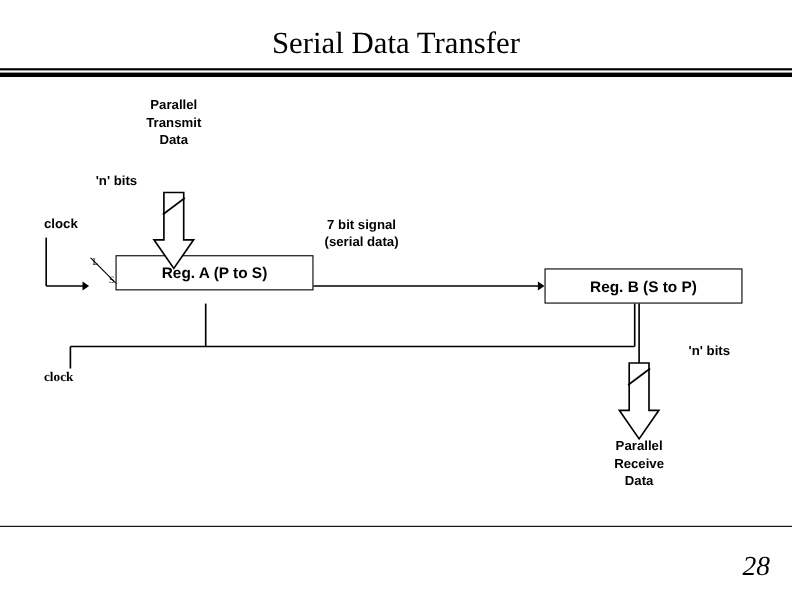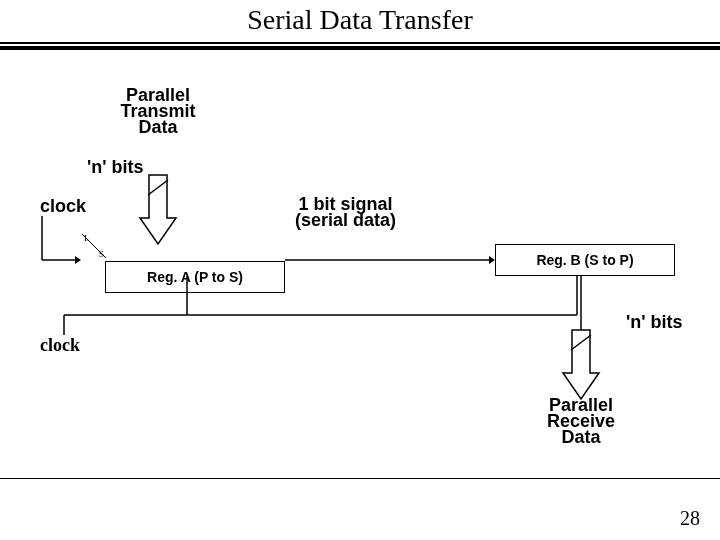--- a/index.html
+++ b/index.html
@@ -7,34 +7,34 @@
       padding: 0;
       width: 720px;
       height: 540px;
       font-family: "Times New Roman", serif;
       background: #fff;
       position: relative;
     }
     .title {
       text-align: center;
       font-size: 28px;
-      padding-top: 4px;
+      padding-top: 24px;
       padding-bottom: 6px;
     }
     .title-rule {
       border: 0;
       height: 1px;
       background: #000;
     }
     .rule1 { height: 2px; margin: 0; }
     .rule2 { height: 4px; margin-top: 2px; margin-bottom: 0; }
     .label {
       font-family: Arial, Helvetica, sans-serif;
       font-weight: bold;
-      font-size: 18px;
+      font-size: 12px;
       position: absolute;
       text-align: center;
       white-space: nowrap;
     }
     .regbox {
       position: absolute;
       border: 1px solid #000;
       background: #fff;
       font-family: Arial, Helvetica, sans-serif;
       font-weight: bold;
@@ -55,21 +55,22 @@
     .ls-box .diag {
       position: absolute;
       left: 0; top: 0; width: 24px; height: 24px;
     }
     .ls-box .L { position: absolute; top: -1px; left: 2px; }
     .ls-box .S { position: absolute; bottom: -1px; right: 2px; }
     .page-num {
       position: absolute;
       bottom: 10px;
       right: 20px;
-      font-size: 20px;
+      font-size: 25px;
+      font-style: italic;
     }
     svg.canvas {
       position: absolute;
       top: 0; left: 0;
       width: 720px;
       height: 540px;
       pointer-events: none;
     }
     .bottom-rule {
       position: absolute;
@@ -88,32 +89,32 @@
 <hr class="title-rule rule2">
 
 <div class="label" style="left:118px; top:87px; width:80px; white-space:pre; line-height:16px;">Parallel
 Transmit
 Data</div>
 
 <div class="label" style="left:87px; top:157px;">'n' bits</div>
 
 <div class="label" style="left:40px; top:196px;">clock</div>
 
-<div class="label" style="left:295px; top:196px; white-space:pre; line-height:16px;">1 bit signal
+<div class="label" style="left:295px; top:196px; white-space:pre; line-height:16px;">7 bit signal
 (serial data)</div>
 
 <div class="label" style="left:626px; top:312px;">'n' bits</div>
 
 <div class="label" style="left:40px; top:335px;font-family:Liberation Serif, serif;">clock</div>
 
 <div class="label" style="left:541px; top:397px; width:80px; white-space:pre; line-height:16px;">Parallel
 Receive
 Data</div>
 
-<div class="regbox" style="left:105px; top:261px; width:180px;">Reg. A (P to S)</div>
+<div class="regbox" style="left:105px; top:232px; width:180px;">Reg. A (P to S)</div>
 
 <div class="regbox" style="left:495px; top:244px; width:180px;">Reg. B (S to P)</div>
 
 <div class="ls-box" style="left:82px; top:234px;">
   <svg class="diag">
       <line x1="0" y1="0" x2="24" y2="24" stroke="#000" stroke-width="1"></line>
     </svg>
   <span class="L">L</span>
   <span class="S">S</span>
 </div>

